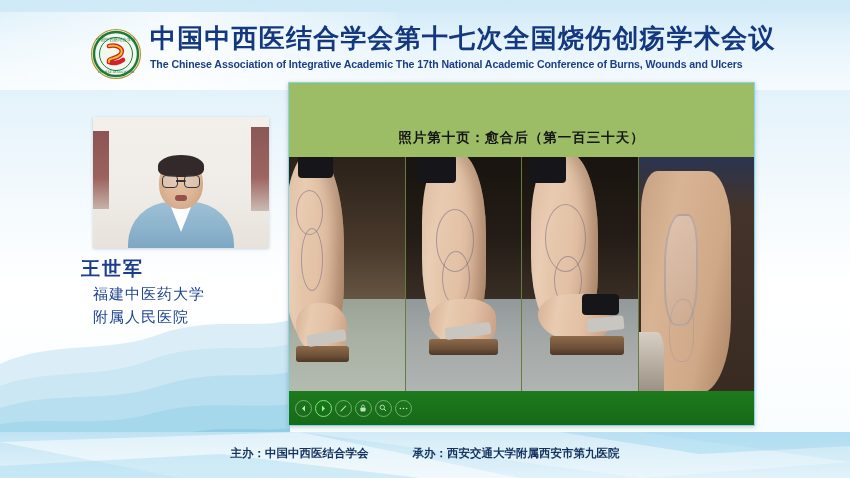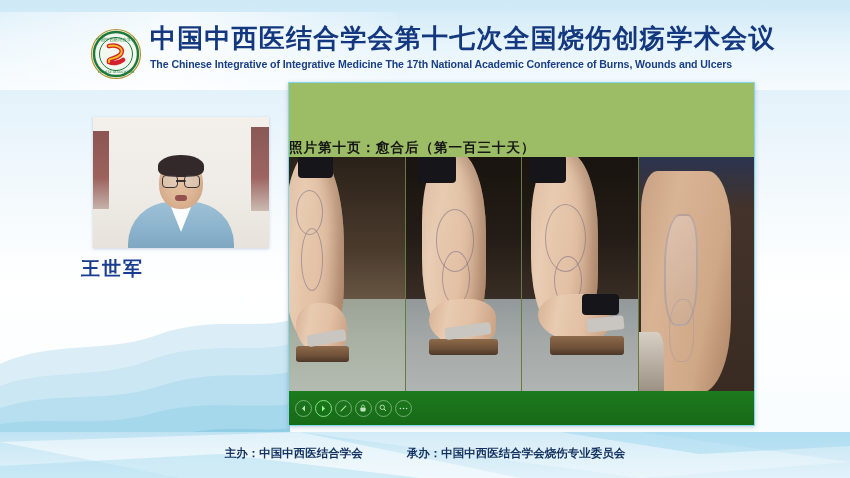--- a/index.html
+++ b/index.html
@@ -169,22 +169,23 @@
     left: 288px; top: 82px;
     width: 467px; height: 344px;
     background: #9cbd66;
     border: 1.5px solid #7fd7e8;
     box-sizing: border-box;
     overflow: hidden;
     box-shadow: 0 1px 4px rgba(30,60,90,.25);
   }
   #slide-title {
     position: absolute;
-    left: 0; top: 56px;
+    left: 0; top: 46px;
     width: 100%;
+    text-align: center;
     font-family: "DejaVu Serif", "Liberation Serif", serif;
     font-size: 13.5px;
     font-weight: bold;
     color: #151515;
     letter-spacing: 1px;
   }
   #photo-strip {
     position: absolute;
     left: 0; top: 74px;
     width: 100%; height: 236px;
@@ -306,21 +307,21 @@
         <text x="26" y="44.5" font-size="3.2" fill="#1d7a3c" text-anchor="middle" font-family="DejaVu Sans, sans-serif">CHINESE ASSOCIATION</text>
         <g transform="translate(26,26)">
           <path d="M-7,-8 C3,-10 9,-4 4,1 C-1,6 -8,3 -7,8 C-3,10 3,9 7,6" fill="none" stroke="#d4202a" stroke-width="4.6" stroke-linecap="round"></path>
           <path d="M-7,-8 C3,-10 9,-4 4,1 C-1,6 -8,3 -7,8" fill="none" stroke="#f2c11b" stroke-width="2" stroke-linecap="round"></path>
         </g>
       </svg>
     </div>
 
     <div id="title-block">
       <div id="conf-title-cn">中国中西医结合学会第十七次全国烧伤创疡学术会议</div>
-      <div id="conf-title-en">The Chinese Integrative of Integrative Medicine The 17th National Academic Conference of Burns, Wounds and Ulcers</div>
+      <div id="conf-title-en">The Chinese Association of Integrative Academic The 17th National Academic Conference of Burns, Wounds and Ulcers</div>
     </div>
   </div>
 
   <svg id="waves" viewBox="0 0 290 210" preserveAspectRatio="none">
     <path d="M0,96 C50,72 110,86 160,66 C210,48 255,62 290,52 L290,210 L0,210 Z" fill="#dbeef7"></path>
     <path d="M0,118 C45,100 100,112 150,92 C205,72 250,86 290,76 L290,210 L0,210 Z" fill="#cbe7f4"></path>
     <path d="M0,140 C55,122 105,136 160,118 C215,100 255,112 290,104 L290,210 L0,210 Z" fill="#b7dff0"></path>
     <path d="M0,156 C50,148 100,160 150,146 C205,130 250,142 290,136 L290,210 L0,210 Z" fill="#a6d8ec"></path>
     <path d="M0,178 C60,164 120,178 180,166 C230,156 262,164 290,160 L290,210 L0,210 Z" fill="#92cfe6"></path>
     <path d="M0,194 C60,186 130,196 190,188 C235,182 266,186 290,184 L290,210 L0,210 Z" fill="#b9e1f0"></path>
@@ -336,20 +337,24 @@
     <div class="vhair"></div>
     <div class="vglass">
       <span class="lens l"></span>
         <span class="bridge"></span>
         <span class="lens r"></span>
     </div>
     <div class="vmouth"></div>
   </div>
 
   <div id="speaker-name">王世军</div>
+  <div id="speaker-org">
+    <div>福建中医药大学</div>
+    <div>附属人民医院</div>
+  </div>
 
   <div id="slide">
 
     <div id="slide-title">照片第十页：愈合后（第一百三十天）</div>
 
     <div id="photo-strip">
 
       <div class="photo">
         <div class="bg-brown"></div>
         <div class="floor"></div>
@@ -441,17 +446,17 @@
 
   <div id="footer">
     <svg style="position:absolute;left:0;top:0;width:850px;height:46px;" viewBox="0 0 850 46" preserveAspectRatio="none">
       <path d="M0,10 L300,0 L520,46 L180,46 Z" fill="#ffffff" opacity=".5"></path>
       <path d="M300,0 L640,0 L850,30 L640,46 Z" fill="#ffffff" opacity=".3"></path>
       <path d="M560,0 L850,0 L850,14 L700,22 Z" fill="#9fd8ef" opacity=".5"></path>
       <path d="M0,34 L220,22 L420,46 L0,46 Z" fill="#a8dcf0" opacity=".45"></path>
     </svg>
     <div id="footer-text">
       <span>主办：中国中西医结合学会</span>
-      <span>承办：中国中西医结合学会烧伤专业委员会</span>
+      <span>承办：西安交通大学附属西安市第九医院</span>
     </div>
   </div>
 
 </div>
 
 </body></html>

